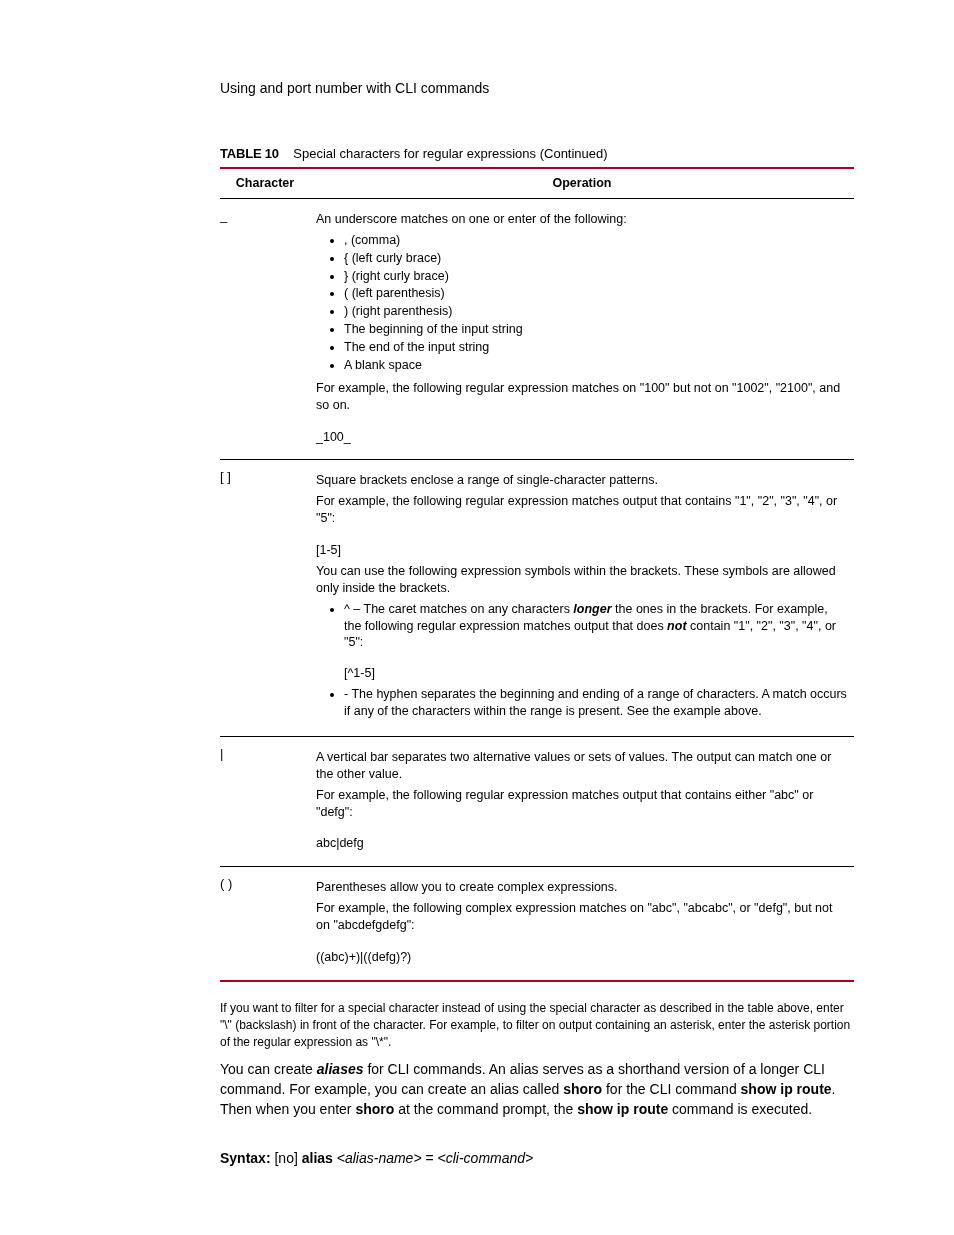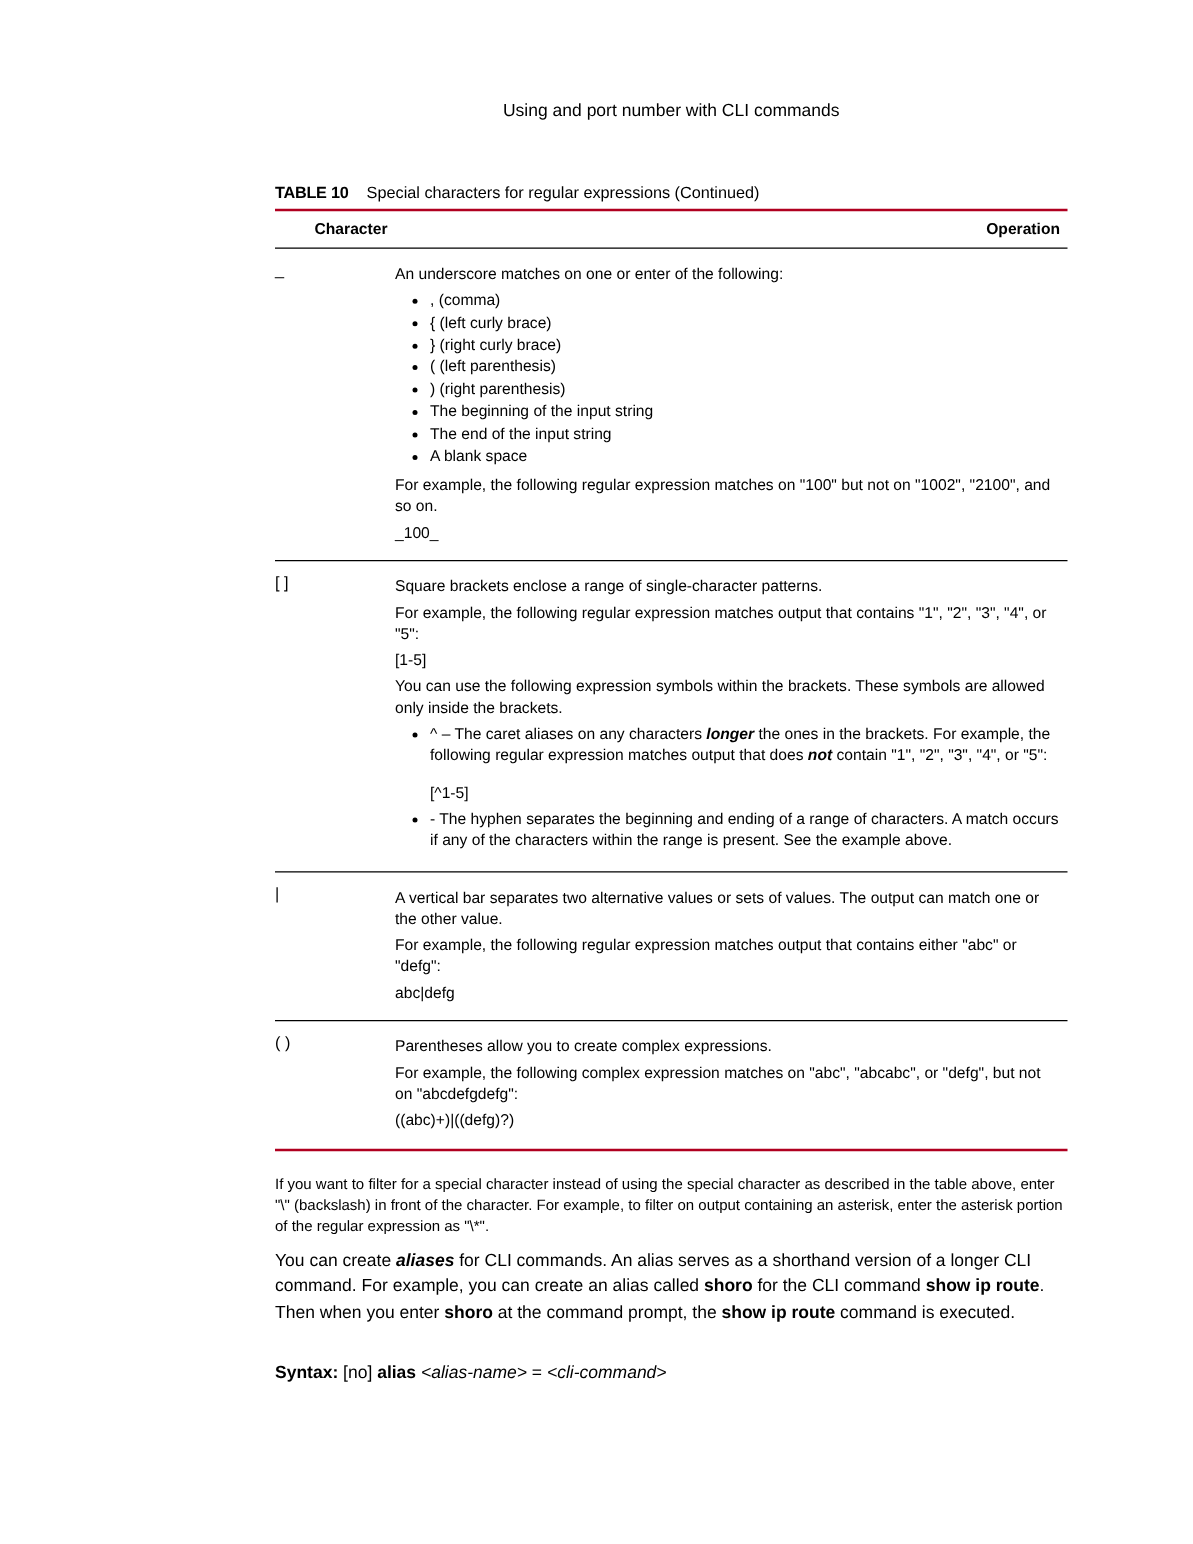--- a/index.html
+++ b/index.html
@@ -1,36 +1,36 @@
 <!DOCTYPE html>
 <html><head>
 <meta charset="utf-8">
 <style>
   html,body{margin:0;padding:0;background:#fff;color:#000;font-family:"Helvetica Neue",Arial,sans-serif}
   .page{width:954px;height:1235px;margin:0 auto;padding:80px 100px 0 220px;box-sizing:border-box;position:relative}
-  .runhead{font-size:14px;text-align:center;margin-bottom:50px;color:#000}
+  .runhead{font-size:14px;text-align:left;margin-bottom:50px;color:#000}
   .table-caption{font-size:13px;margin-bottom:6px}
   .table-caption b{font-weight:700;letter-spacing:-0.2px}
   table{border-collapse:collapse;width:100%;font-size:12.5px;line-height:1.35}
   thead tr{border-top:2px solid #b00020;border-bottom:1px solid #000}
-  th{text-align:right;font-weight:700;padding:6px 6px 6px 0;vertical-align:top}
+  th{text-align:center;font-weight:700;padding:6px 6px 6px 0;vertical-align:top}
   th.char{width:90px}
   tbody tr{border-bottom:1px solid #000}
   tbody tr:last-child{border-bottom:2px solid #b00020}
   td{padding:8px 6px 10px 0;vertical-align:top}
   td.char{font-size:13px}
   ul.bul{margin:4px 0 6px 0;padding-left:28px;list-style:disc}
   ul.bul li{margin:1px 0}
   .para{font-size:12px;line-height:1.42;margin-top:18px}
   h2{font-weight:500;font-size:25px;margin:44px 0 16px 0;letter-spacing:-0.2px}
   .body{font-size:14px;line-height:1.45;margin:8px 0 10px 0}
   b,strong{font-weight:700}
   i,em{font-style:italic}
   .opblock{margin:4px 0}
-  .opblock.example{margin-top:4px}
+  .opblock.example{margin-top:15px}
 </style>
 </head>
 <body>
 
 <div class="page">
 
   <div class="runhead">Using and port number with CLI commands</div>
 
   <div class="table-caption">
     <b>TABLE 10</b>
@@ -67,21 +67,21 @@
 
       <tr>
         <td class="char">[ ]</td>
         <td>
           <div class="opblock">Square brackets enclose a range of single-character patterns.</div>
           <div class="opblock">For example, the following regular expression matches output that contains "1", "2", "3", "4", or "5":</div>
           <div class="opblock example">[1-5]</div>
           <div class="opblock">You can use the following expression symbols within the brackets.  These symbols are allowed only inside the brackets.</div>
           <ul class="bul">
             <li>
-              <span>^ – The caret aliases on any characters </span><b><i>longer</i></b><span> the ones in the brackets.  For example, the following regular expression matches output that does </span><b><i>not</i></b><span> contain "1", "2", "3", "4", or "5":</span>
+              <span>^ – The caret matches on any characters </span><b><i>longer</i></b><span> the ones in the brackets.  For example, the following regular expression matches output that does </span><b><i>not</i></b><span> contain "1", "2", "3", "4", or "5":</span>
               <div style="margin-top:14px" class="opblock example">[^1-5]</div>
             </li>
             <li>- The hyphen separates the beginning and ending of a range of characters.  A match occurs if any of the characters within the range is present.  See the example above.</li>
           </ul>
         </td>
       </tr>
 
       <tr>
         <td class="char">|</td>
         <td>

